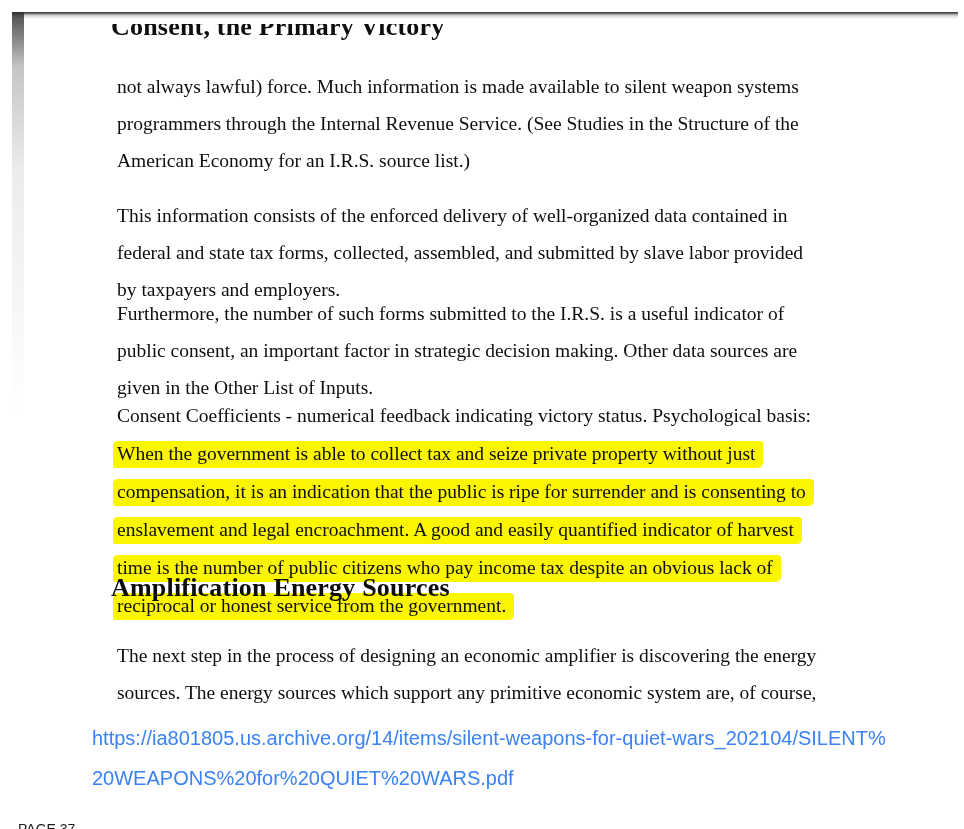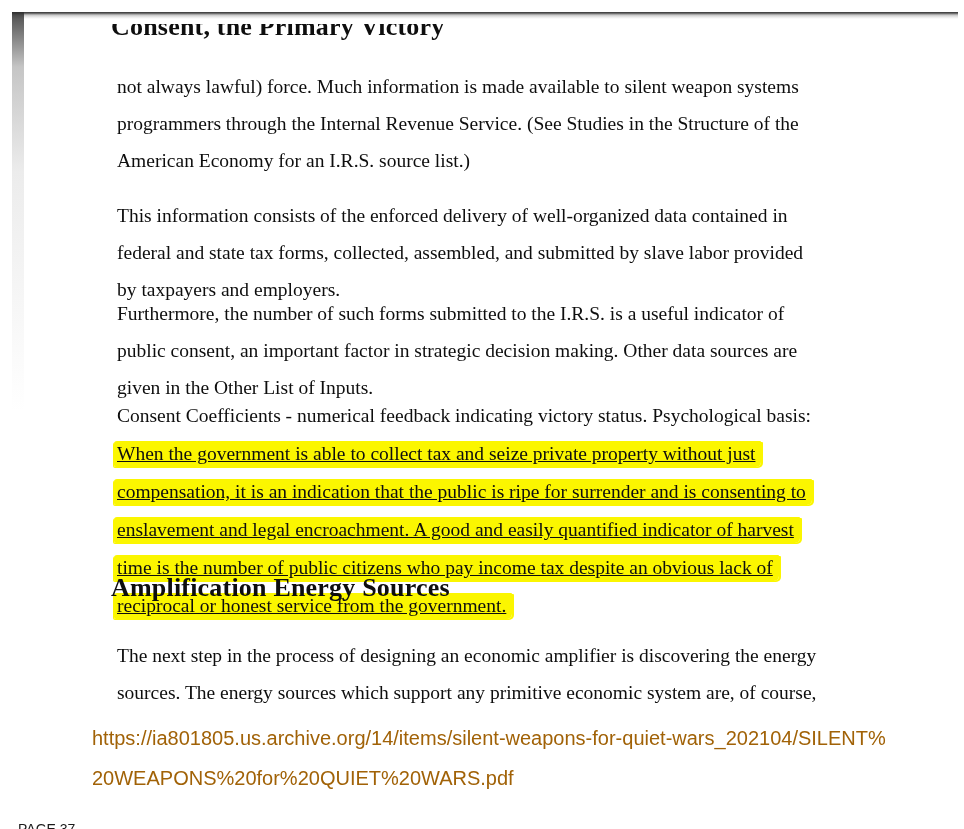--- a/index.html
+++ b/index.html
@@ -35,27 +35,26 @@
   }
   .para { font-size: 19.5px; line-height: 25px; }
   .para.tight26 { line-height: 26px; }
   .line { white-space: nowrap; }
   .hl {
     background: #fbf600;
     padding: 2px 6px 3px 3px;
     margin-left: -3px;
     border-radius: 3px 1px 5px 2px;
     box-shadow: 2px 1px 0 0 #fbf600, -1px 1px 0 0 #fbf600;
-    text-decoration: underline;
   }
   .url-link {
     font-family: "Liberation Sans", "DejaVu Sans", sans-serif;
     font-size: 20px;
     line-height: 28px;
-    color: #a16207;
+    color: #3b82f6;
     text-decoration: none;
     cursor: pointer;
   }
   .footer-label {
     position: absolute;
     left: 0; top: 802px; width: 964px;
     font-family: "Liberation Sans", "DejaVu Sans", sans-serif;
     font-size: 14px;
     line-height: 18px;
     color: #1a1a1a;

